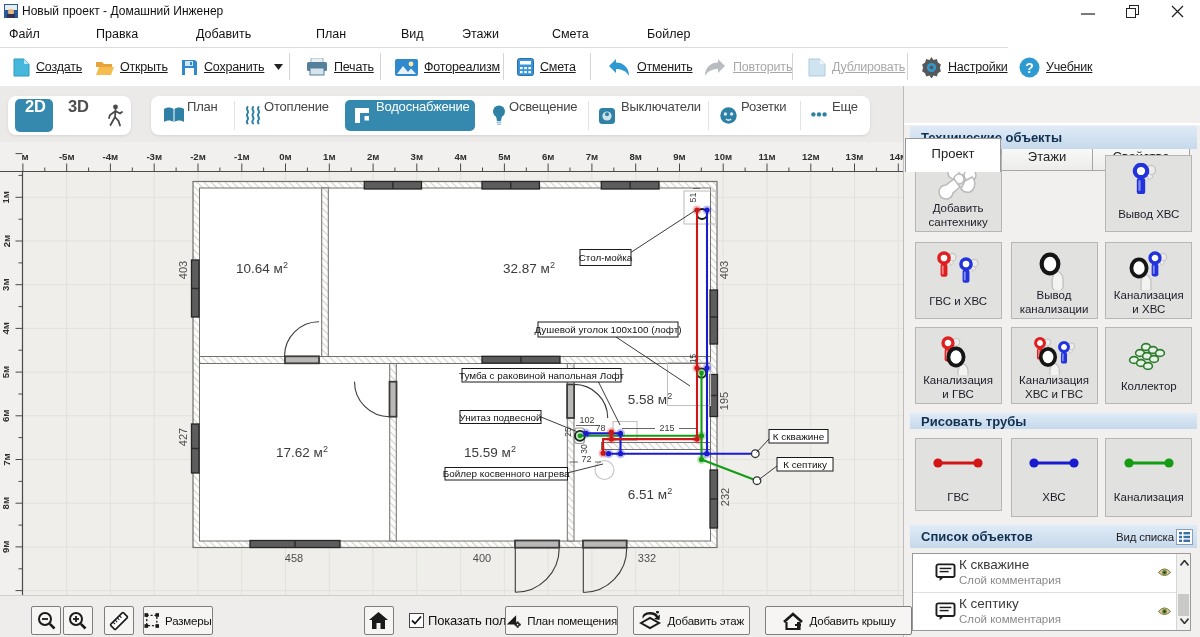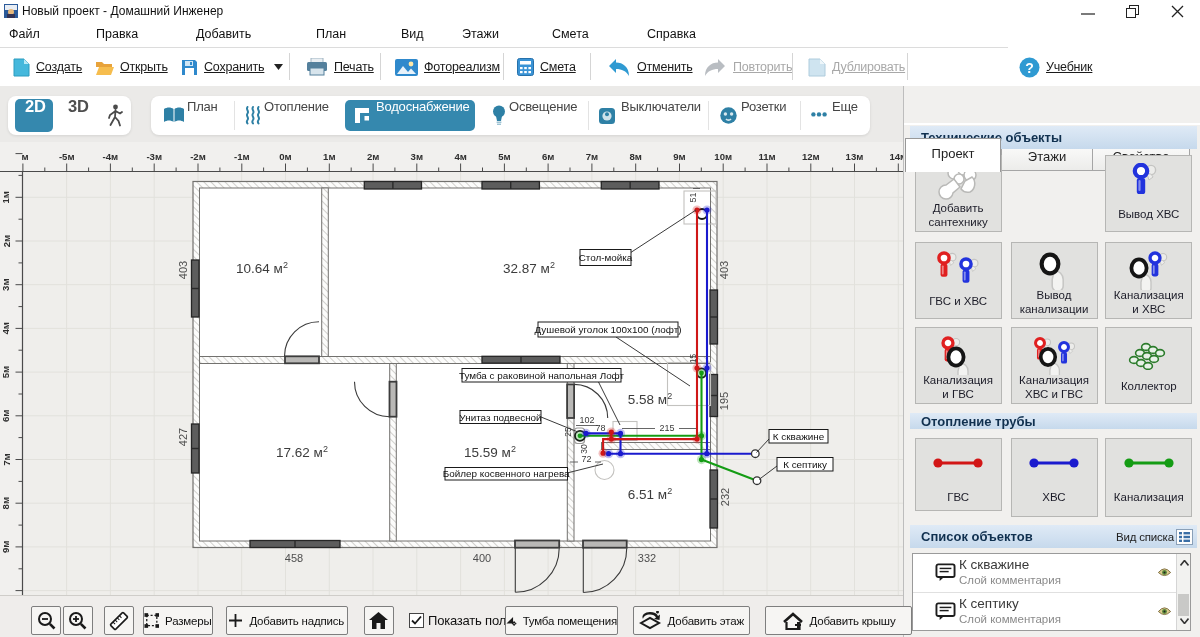--- a/index.html
+++ b/index.html
@@ -58,21 +58,21 @@
       </svg>
   </div>
   <div id="menubar">
     <span style="left:9px">Файл</span>
       <span style="left:96px">Правка</span>
       <span style="left:196px">Добавить</span>
       <span style="left:316px">План</span>
       <span style="left:401px">Вид</span>
       <span style="left:462px">Этажи</span>
       <span style="left:552px">Смета</span>
-      <span style="left:647px">Справка</span>
+      <span style="left:647px">Бойлер</span>
   </div>
   <div id="toolbar">
     <div class="tbtn" style="left:13px">
         <svg width="17" height="19" viewBox="0 0 17 19">
           <path d="M1 1 h10 l5 5 v12 h-15 z" fill="#45b8dc" stroke="#2d9cbf"></path>
           <path d="M11 1 l5 5 h-5 z" fill="#b8e9f6"></path>
         </svg>
         <span>Создать</span>
       </div>
     <div class="tbtn" style="left:95px">
@@ -143,20 +143,28 @@
       </div>
     <div class="tsep" style="left:792px"></div>
     <div class="tbtn dis" style="left:808px">
         <svg width="18" height="19" viewBox="0 0 18 19">
           <path d="M1 1 h11 l5 5 v12 h-16 z" fill="#cfe4f0" stroke="#aeccdd"></path>
           <path d="M12 1 l5 5 h-5 z" fill="#eef6fa"></path>
         </svg>
         <span>Дублировать</span>
       </div>
     <div class="tsep" style="left:907px"></div>
+    <div class="tbtn" style="left:921px">
+        <svg width="21" height="21" viewBox="0 0 21 21">
+          <path d="M10.5 0 l2 3 3.4 -1 1 3.4 3 2 -1 3.4 1 3.4 -3 2 -1 3.4 -3.4 -1 -2 3 -2 -3 -3.4 1 -1 -3.4 -3 -2 1 -3.4 -1 -3.4 3 -2 1 -3.4 3.4 1 z" fill="#57585a"></path>
+          <circle cx="10.5" cy="10.5" r="4.6" fill="#2f9ad2"></circle>
+          <circle cx="10.5" cy="10.5" r="2" fill="#57585a"></circle>
+        </svg>
+        <span>Настройки</span>
+      </div>
     <div class="tbtn" style="left:1019px">
         <svg width="21" height="21" viewBox="0 0 21 21">
           <circle cx="10.5" cy="10.5" r="10" fill="#2f9ad2"></circle>
           <text x="10.5" y="15.5" text-anchor="middle" font-size="14" font-weight="bold" fill="#fff" font-family="Liberation Sans,sans-serif">?</text>
         </svg>
         <span>Учебник</span>
       </div>
   </div>
   <div id="tabstrip">
     <div class="group" style="left:8px;width:123px">
@@ -624,21 +632,21 @@
             <ellipse cx="14" cy="11" rx="4.4" ry="3.4"></ellipse>
             <ellipse cx="21" cy="14" rx="4.4" ry="3.4"></ellipse>
             <ellipse cx="28" cy="17" rx="4.4" ry="3.4"></ellipse>
             <ellipse cx="20" cy="5" rx="4.4" ry="3.4"></ellipse>
             <ellipse cx="27" cy="8" rx="4.4" ry="3.4"></ellipse>
             <ellipse cx="34" cy="11" rx="4.4" ry="3.4"></ellipse>
           </g>
         </svg>
         <div class="lbl" style="top:52px">Коллектор</div>
       </div>
-<div class="phdr" style="top:327px;height:16px">Отопление трубы</div>
+<div class="phdr" style="top:327px;height:16px">Рисовать трубы</div>
 <div class="card" style="left:10.6px;top:352px;height:73px">
         <svg style="top:16px" width="56" height="16" viewBox="0 0 56 16">
           <line x1="8" y1="8" x2="48" y2="8" stroke="#d21616" stroke-width="3.2"></line>
           <circle cx="8" cy="8" r="4.6" fill="#d21616"></circle>
           <circle cx="48" cy="8" r="4.6" fill="#d21616"></circle>
         </svg>
         <div class="lbl" style="top:52px">ГВС</div>
       </div>
 <div class="card" style="left:106.5px;top:352px;height:79px">
         <svg style="top:16px" width="56" height="16" viewBox="0 0 56 16">
@@ -750,26 +758,20 @@
           </g>
           <g fill="#1a1a1a">
             <rect x="0.5" y="0.5" width="4" height="4"></rect>
             <rect x="12.5" y="0.5" width="4" height="4"></rect>
             <rect x="0.5" y="12.5" width="4" height="4"></rect>
             <rect x="12.5" y="12.5" width="4" height="4"></rect>
           </g>
         </svg>
         <span style="margin-left:6px">Размеры</span>
       </div>
-<div class="bbtn" style="left:226.0px;width:121.5px">
-        <svg width="13" height="13" viewBox="0 0 13 13">
-          <path d="M6.5 0 V13 M0 6.5 H13" stroke="#1a1a1a" stroke-width="1.8"></path>
-        </svg>
-        <span style="margin-left:7px">Добавить надпись</span>
-      </div>
 <div class="bbtn" style="left:363.5px;width:30.0px">
         <svg width="19" height="17" viewBox="0 0 19 17">
           <path d="M9.5 0 L19 8 H16 V17 H11.5 V11 H7.5 V17 H3 V8 H0 Z" fill="#1a1a1a"></path>
         </svg>
       </div>
 <div class="abs" style="left:409px;top:17px;display:flex;font-size:13px;color:#111;letter-spacing:-0.2px">
         <svg width="15" height="15" viewBox="0 0 15 15">
           <rect x="0.5" y="0.5" width="14" height="14" fill="#fff" stroke="#444"></rect>
           <path d="M3 7.5 L6 10.5 L12 3.5" fill="none" stroke="#1a1a1a" stroke-width="1.8"></path>
         </svg>
@@ -780,21 +782,21 @@
           <path d="M1 14 L14 1 L14 14 Z" fill="#1a1a1a"></path>
           <circle cx="16" cy="14" r="3.4" fill="#1a1a1a"></circle>
           <circle cx="16" cy="14" r="1.2" fill="#fff"></circle>
           <g fill="#1a1a1a">
             <rect x="14.8" y="9.6" width="2.4" height="2"></rect>
             <rect x="14.8" y="16.4" width="2.4" height="2"></rect>
             <rect x="11.6" y="12.8" width="2" height="2.4"></rect>
             <rect x="18.4" y="12.8" width="2" height="2.4"></rect>
           </g>
         </svg>
-        <span style="margin-left:6px">Тумба помещения</span>
+        <span style="margin-left:6px">План помещения</span>
       </div>
 <div class="bbtn" style="left:632.5px;width:117.5px">
         <svg width="23" height="19" viewBox="0 0 23 19">
           <path d="M2 12 L11 7 L20 12 L11 17 Z" fill="none" stroke="#1a1a1a" stroke-width="2"></path>
           <path d="M4 8 C2 4 6 1 11 1 C15 1 18 2.5 19 5 L21 3.5 L20.5 9 L15 8 L17 6.5 C16 4.5 14 3.5 11 3.5 C7 3.5 4.5 5.5 4 8 Z" fill="#1a1a1a"></path>
           <path d="M17 1 h3 M18.5 -0.5 v3" stroke="#1a1a1a" stroke-width="1.6"></path>
         </svg>
         <span style="margin-left:6px">Добавить этаж</span>
       </div>
 <div class="bbtn" style="left:765.0px;width:147px">

